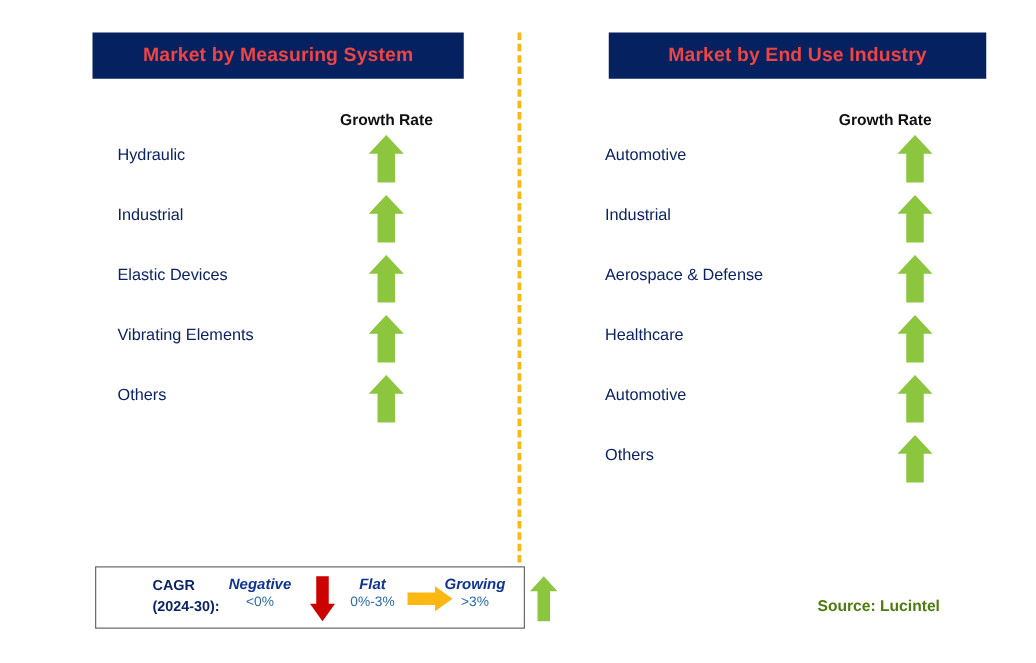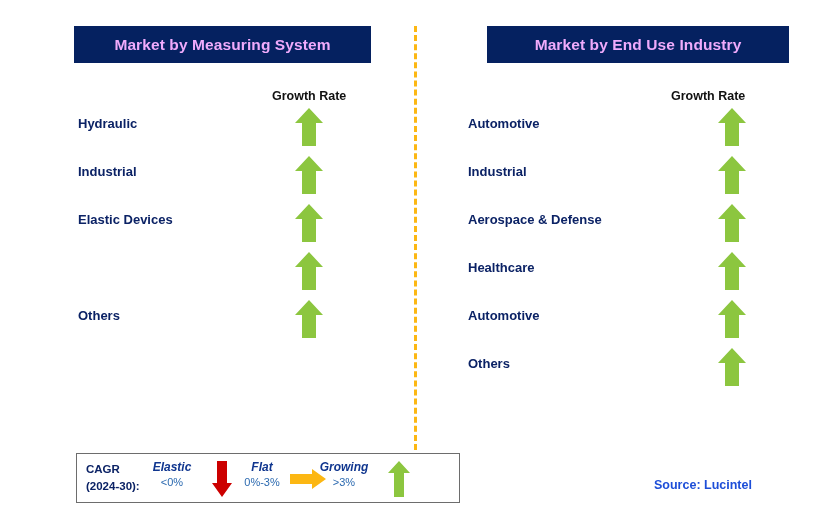--- a/index.html
+++ b/index.html
@@ -24,21 +24,21 @@
   
   .panel-header {
     position: absolute;
     background: #052160;
     display: flex;
     align-items: center;
     justify-content: center;
     height: 37px;
   }
   .panel-header .title {
-    color: #f0abfc;
+    color: #ef4444;
     font-size: 15.5px;
     font-weight: bold;
     letter-spacing: 0.1px;
     white-space: nowrap;
     text-align: right;
   }
   #header-left  { left: 74px;  top: 26px; width: 297px; }
   #header-right { left: 463px; top: 26px; width: 302px; margin-left: 24px; }
 
   
@@ -57,24 +57,24 @@
   .seg-list { position: absolute; }
   #list-left  { left: 78px;  top: 105px; width: 300px; }
   #list-right { left: 468px; top: 105px; width: 300px; }
 
   .seg-row {
     position: relative;
     height: 48px;
   }
   .seg-label {
     position: absolute;
-    left: 0;
+    left: 16px;
     top: 11px;
     font-size: 13px;
-    font-weight: bold;
+    font-weight: normal;
     color: #0b2265;
     white-space: nowrap;
   }
   .seg-arrow {
     position: absolute;
     top: 2px;
     width: 30px;
     height: 40px;
   }
   #list-left .seg-arrow  { left: 216px; }
@@ -88,25 +88,26 @@
     width: 0;
     height: 424px;
     border-left: 3px dashed #fcb713;
   }
 
   
   #legend-box {
     position: absolute;
     left: 76px;
     top: 453px;
-    width: 384px;
+    width: 344px;
     height: 50px;
     border: 1.5px solid #6d6d6d;
     background: #ffffff;
     box-sizing: border-box;
+    padding-left: 36px;
   }
   .legend-inner {
     position: relative;
     width: 100%;
     height: 100%;
   }
   .lg-cagr {
     position: absolute;
     left: 9px;
     top: 7px;
@@ -140,21 +141,21 @@
   #lg-icon-right { left: 212px; top: 14px; width: 38px; height: 22px; }
   #lg-icon-up    { left: 310px; top: 6px;  width: 24px; height: 38px; }
 
   
   #source-note {
     position: absolute;
     left: 654px;
     top: 478px;
     font-size: 12.5px;
     font-weight: bold;
-    color: #1d4ed8;
+    color: #4d7c0f;
     white-space: nowrap;
   }
 
   svg { display: block; overflow: visible; }
 </style>
 </head>
 <body>
 
 <div class="canvas">
 
@@ -192,20 +193,21 @@
     <div class="seg-row">
       <span class="seg-label">Elastic Devices</span>
       <span class="seg-arrow">
         <svg width="30" height="40" viewBox="0 0 30 40">
             <path d="M15 1 L29 16 L22 16 L22 39 L8 39 L8 16 L1 16 Z" fill="#8CC63F"></path>
           </svg>
       </span>
     </div>
 
     <div class="seg-row">
+      <span class="seg-label">Vibrating Elements</span>
       <span class="seg-arrow">
         <svg width="30" height="40" viewBox="0 0 30 40">
             <path d="M15 1 L29 16 L22 16 L22 39 L8 39 L8 16 L1 16 Z" fill="#8CC63F"></path>
           </svg>
       </span>
     </div>
 
     <div class="seg-row">
       <span class="seg-label">Others</span>
       <span class="seg-arrow">
@@ -279,21 +281,21 @@
 
   <div id="legend-box">
     <div class="legend-inner">
 
       <div class="lg-cagr">
         <div>CAGR</div>
         <div>(2024-30):</div>
       </div>
 
       <div class="lg-item" id="lg-neg">
-        <span class="lg-word">Elastic</span>
+        <span class="lg-word">Negative</span>
         <span class="lg-val">&lt;0%</span>
       </div>
 
       <span class="lg-icon" id="lg-icon-down">
         <svg width="22" height="38" viewBox="0 0 22 38">
             <path d="M11 37 L21 23 L16 23 L16 1 L6 1 L6 23 L1 23 Z" fill="#CC0000"></path>
           </svg>
       </span>
 
       <div class="lg-item" id="lg-flat">

